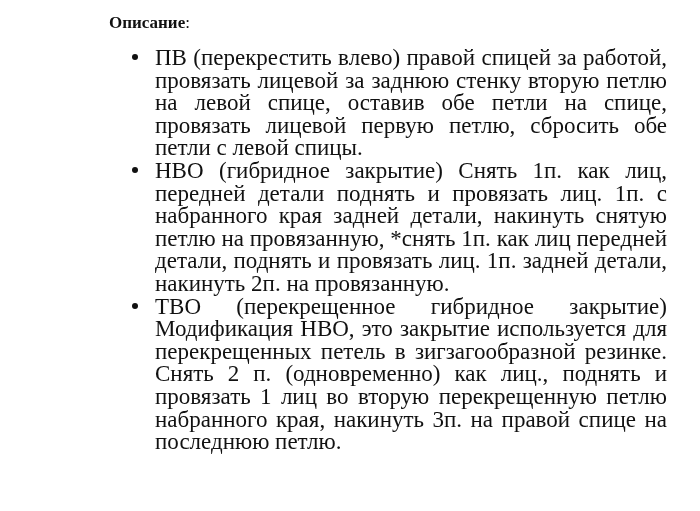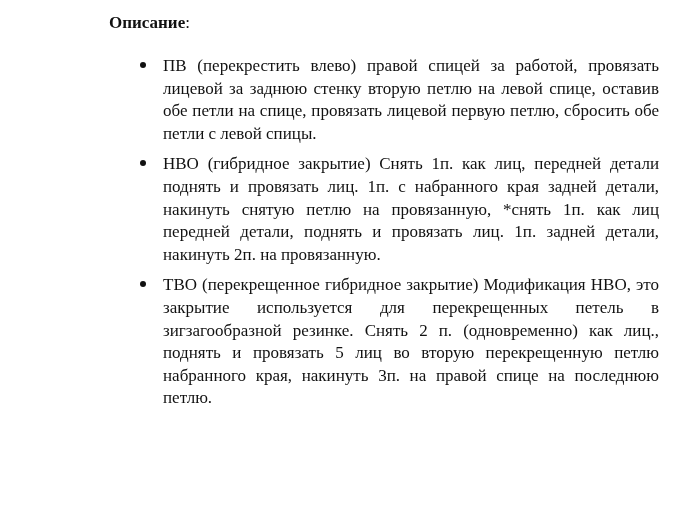--- a/index.html
+++ b/index.html
@@ -38,24 +38,24 @@
       position: absolute;
       left: 155px;
       top: 47px;
       width: 512px;
       margin: 0;
       padding: 0;
       list-style: none;
     }
     .desc-item {
       position: relative;
-      font-size: 17px;
+      font-size: 23px;
       line-height: 22.6px;
       text-align: justify;
-      margin: 8px;
+      margin: 0;
       padding: 0;
     }
     .bullet {
       position: absolute;
       left: -23px;
       top: 0;
       width: 10px;
       font-size: 17px;
       line-height: 22.6px;
     }
@@ -81,16 +81,16 @@
     <li class="desc-item">
       <span class="bullet"></span>
       <span>ПВ (перекрестить влево) правой спицей за работой, провязать лицевой за заднюю стенку вторую петлю на левой спице, оставив обе петли на спице, провязать лицевой первую петлю, сбросить обе петли с левой спицы.</span>
     </li>
     <li class="desc-item">
       <span class="bullet"></span>
       <span>НВО (гибридное закрытие) Снять 1п. как лиц, передней детали поднять и провязать лиц. 1п. с набранного края задней детали, накинуть снятую петлю на провязанную, *снять 1п. как лиц передней детали, поднять и провязать лиц. 1п. задней детали, накинуть 2п. на провязанную.</span>
     </li>
     <li class="desc-item">
       <span class="bullet"></span>
-      <span>ТВО (перекрещенное гибридное закрытие) Модификация НВО, это закрытие используется для перекрещенных петель в зигзагообразной резинке. Снять 2 п. (одновременно) как лиц., поднять и провязать 5 лиц во вторую перекрещенную петлю набранного края, накинуть 3п. на правой спице на последнюю петлю.</span>
+      <span>ТВО (перекрещенное гибридное закрытие) Модификация НВО, это закрытие используется для перекрещенных петель в зигзагообразной резинке. Снять 2 п. (одновременно) как лиц., поднять и провязать 1 лиц во вторую перекрещенную петлю набранного края, накинуть 3п. на правой спице на последнюю петлю.</span>
     </li>
   </ul>
 </div>
 
 </body></html>

